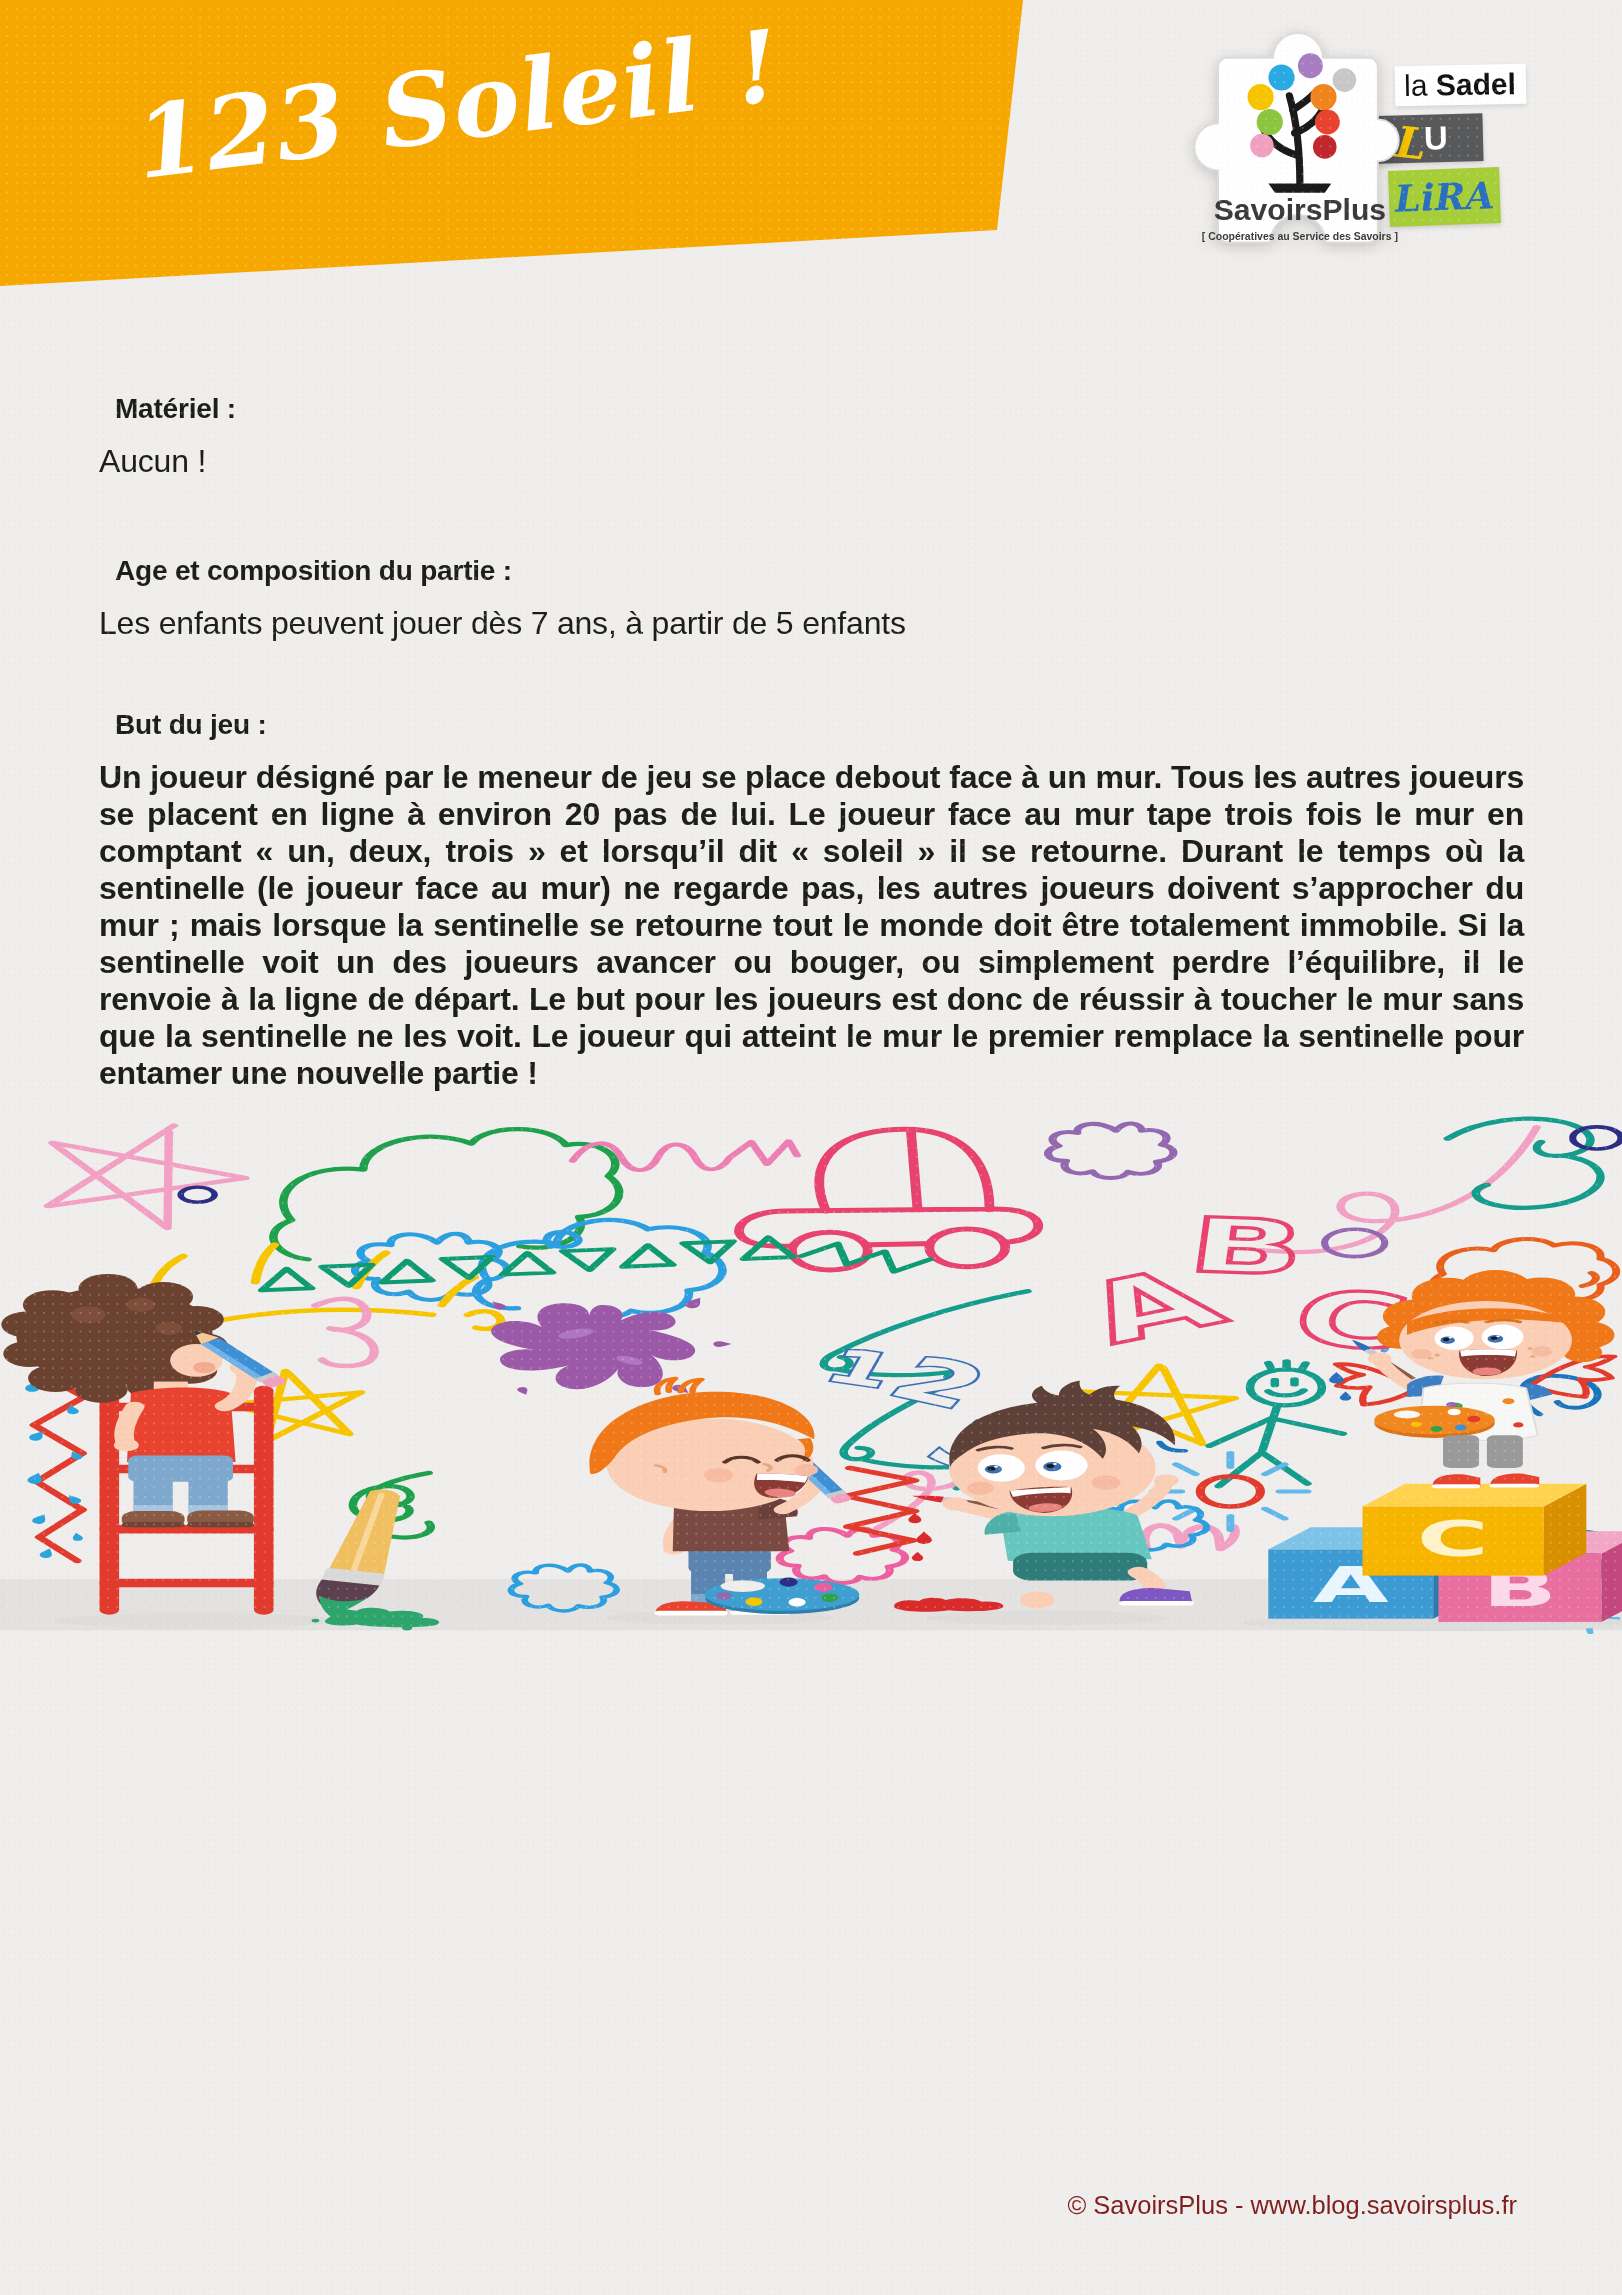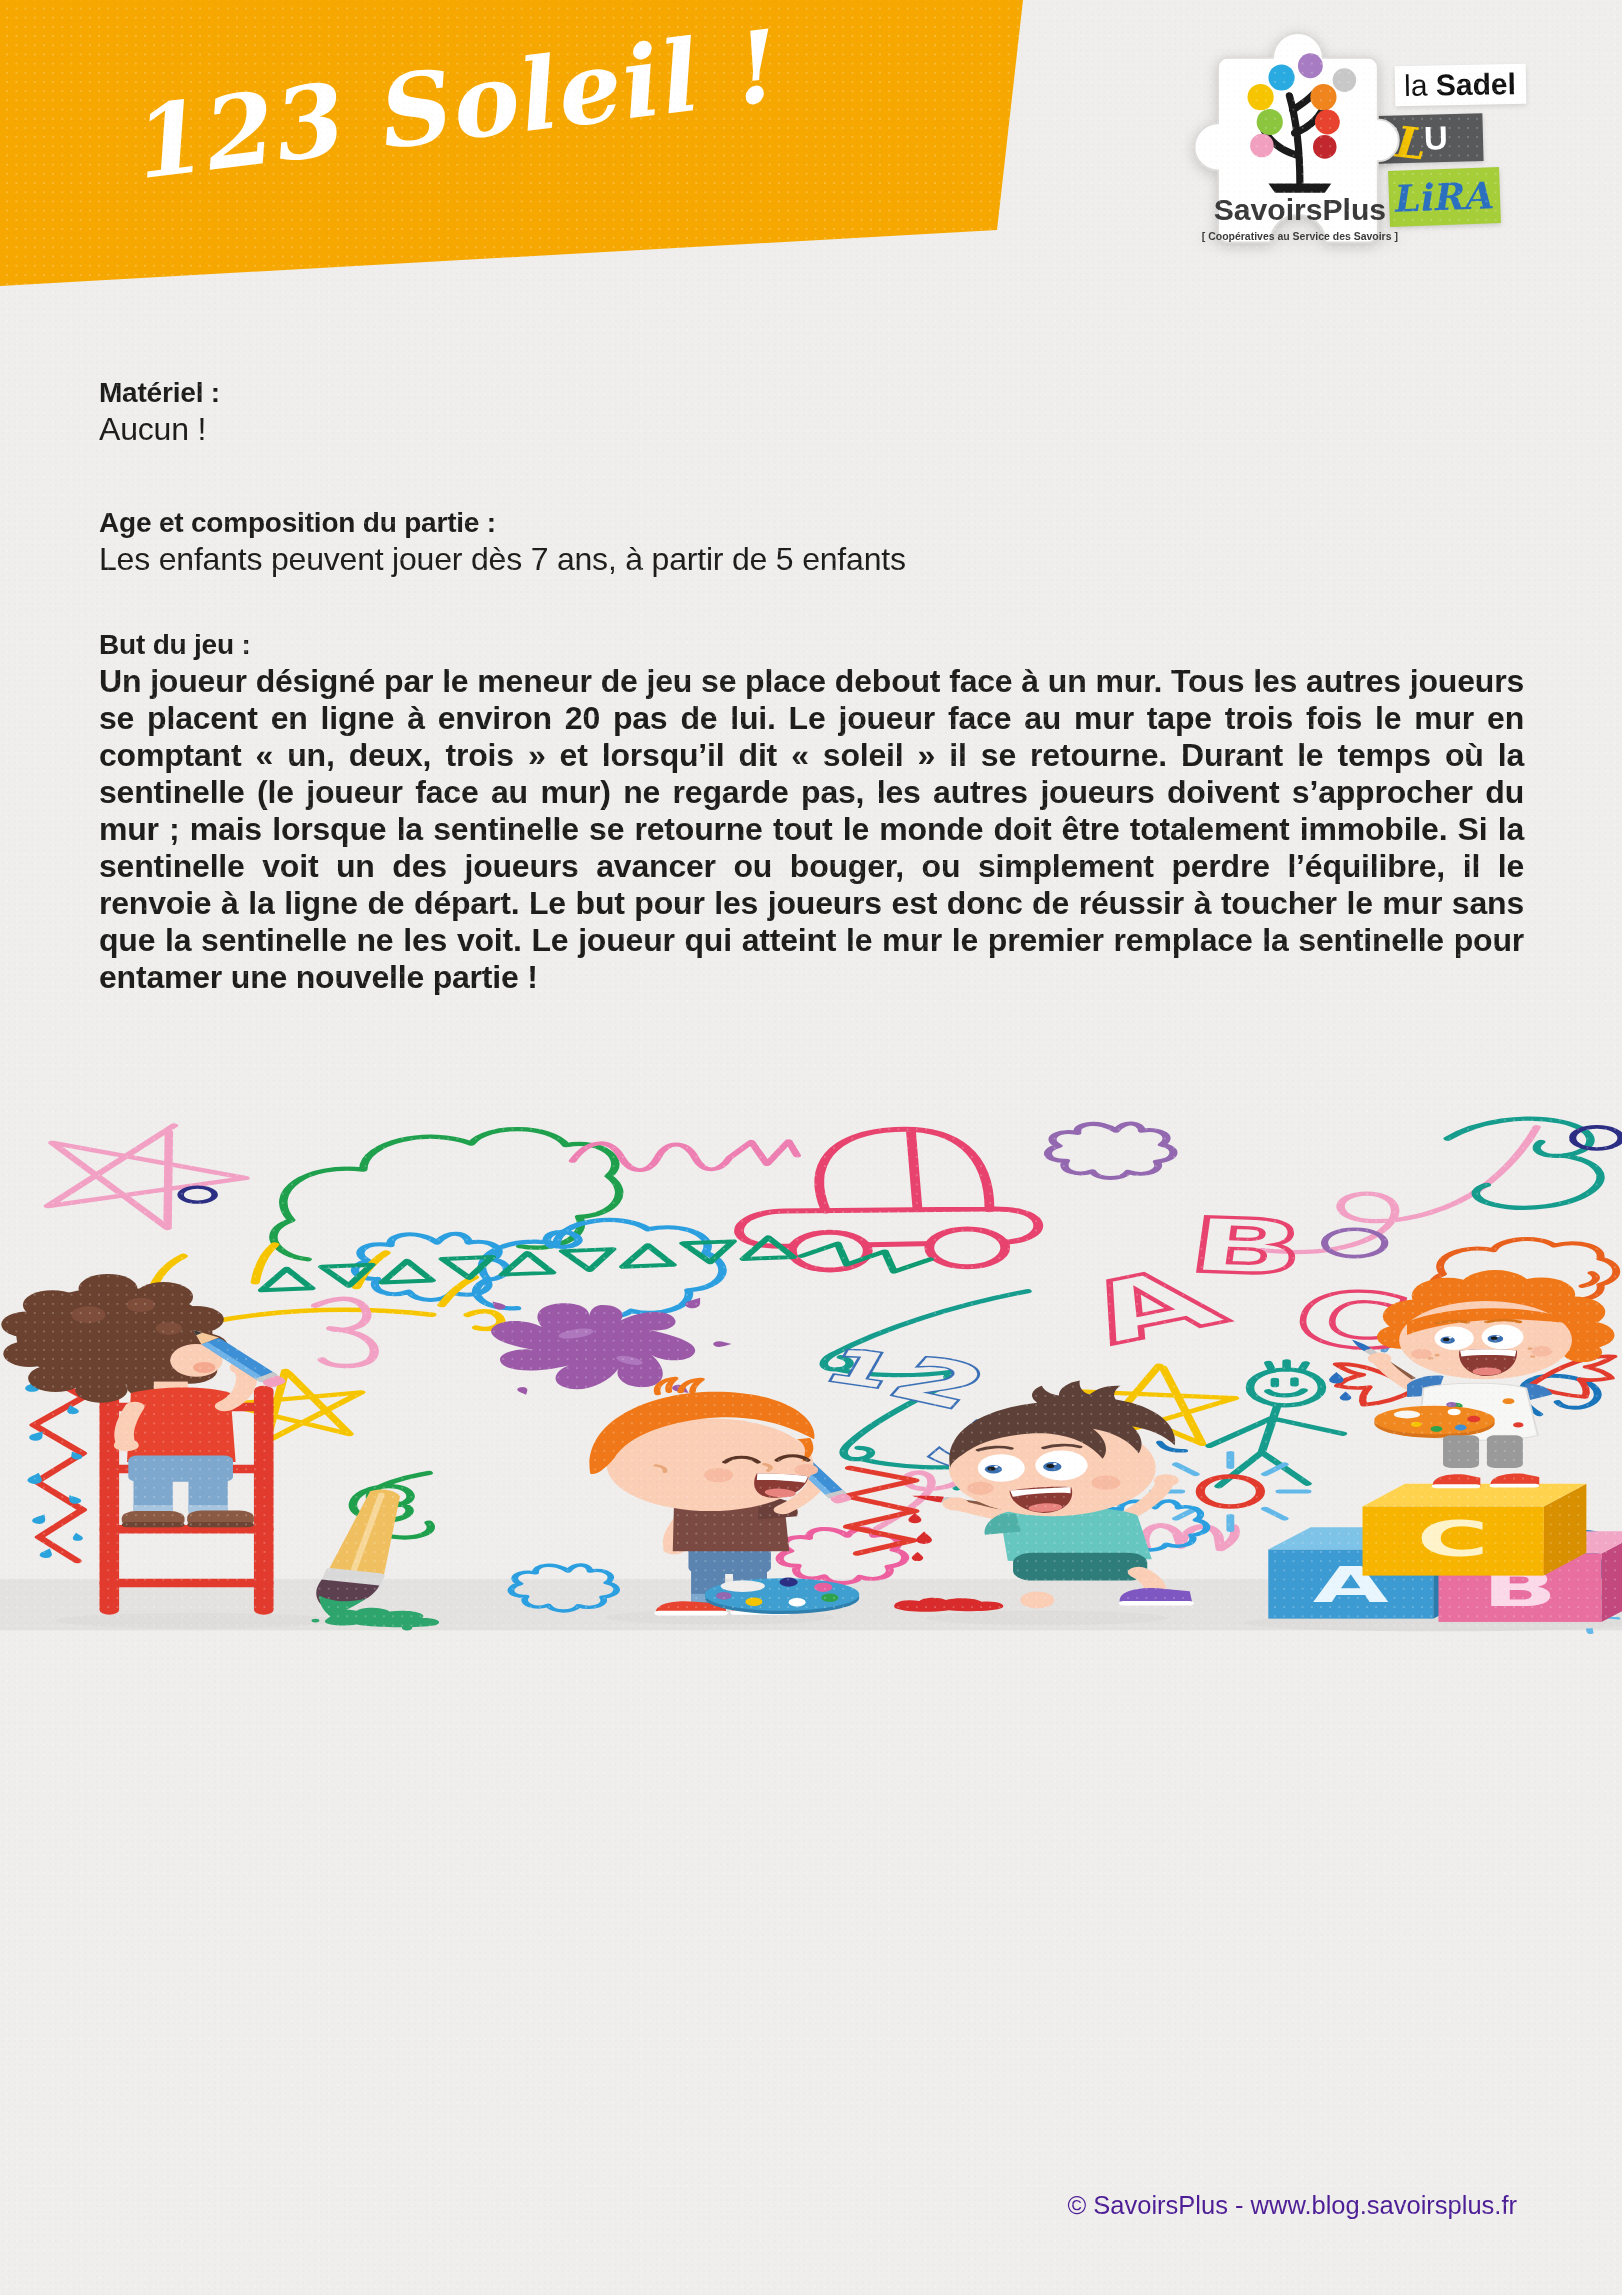--- a/index.html
+++ b/index.html
@@ -27,26 +27,26 @@
   .label-nlu .l{color:#f7c500;font-family:"DejaVu Serif",serif;font-style:italic;font-weight:700;
      font-size:43px;margin:0 -3.9px;position:relative;top:3.9px;transform:rotate(8deg);}
   .label-lira{position:absolute;left:224px;top:164px;width:111px;height:56px;background:#a6ce39;
      display:flex;align-items:center;justify-content:center;transform:rotate(-2deg);
      box-shadow:0 2px 5.2px rgba(0,0,0,.15);}
   .label-lira span{font-family:"DejaVu Serif",serif;font-style:italic;font-weight:700;
      font-size:37px;color:#2b6fbf;}
   .puzzle-svg{position:absolute;left:0;top:6.5px;filter:drop-shadow(0 3.9px 6.5px rgba(0,0,0,.18));}
   
   .sections{position:absolute;left:99px;top:374px;width:1425px;z-index:2;}
-  .sections h3{margin:0;font-size:28px;line-height:37px;font-weight:700;letter-spacing:-0.2px;}
+  .sections h3{margin:16px;font-size:28px;line-height:37px;font-weight:700;letter-spacing:-0.2px;}
   .sections p{margin:0;font-size:32px;line-height:37px;letter-spacing:-0.2px;}
   .gap1{height:56px;} .gap2{height:48px;}
   .just{text-align:justify;font-weight:bold;}
   
-  .footer{position:absolute;right:106px;top:2191px;font-size:25.5px;color:#4c1d95;z-index:2;}
+  .footer{position:absolute;right:106px;top:2191px;font-size:25.5px;color:#7f1d1d;z-index:2;}
   
   .illu{position:absolute;left:0;top:1106px;z-index:1;}
   .ln{fill:none;stroke-linecap:round;stroke-linejoin:round;}
 </style>
 </head>
 <body>
 
 <div class="banner">
   <div class="banner-title">123 Soleil !</div>
 </div>

